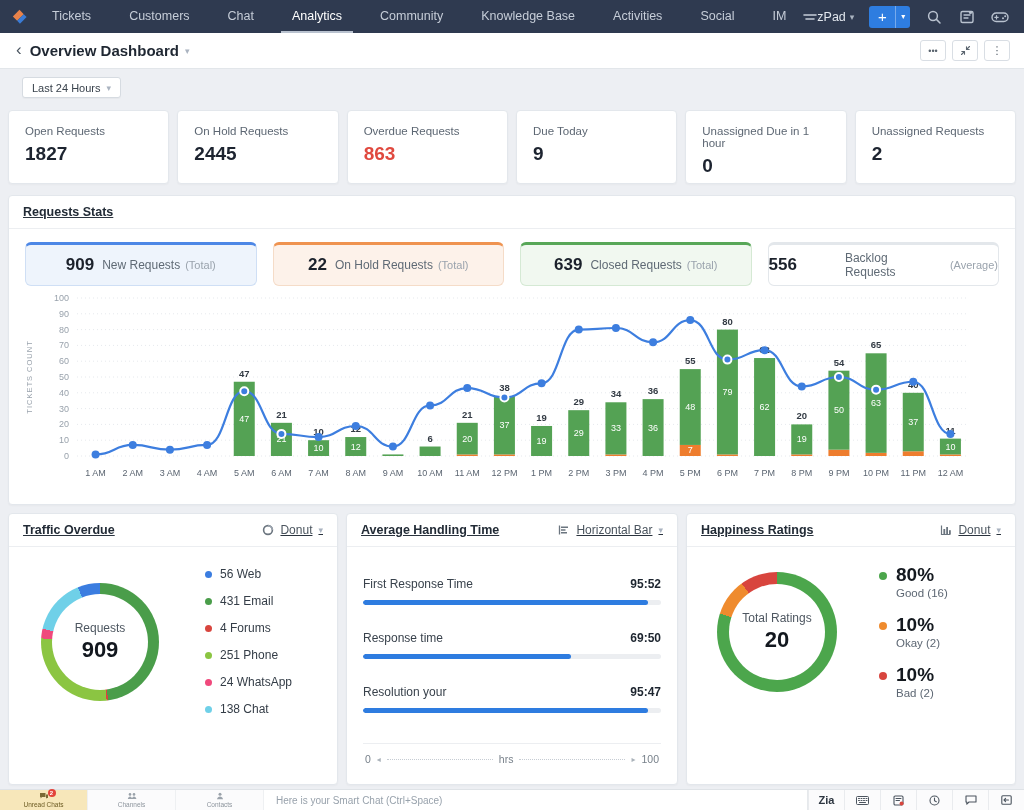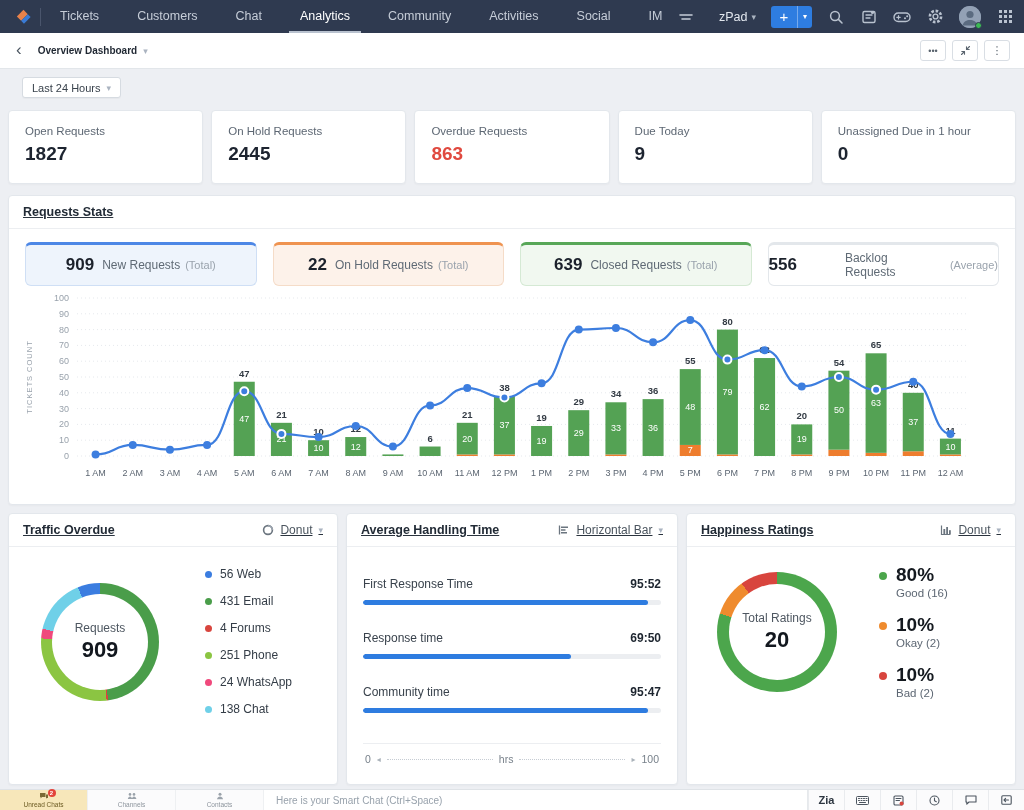--- a/index.html
+++ b/index.html
@@ -27,21 +27,21 @@
   .plus-caret .caret{color:#fff;font-size:8px;}
   .navicon{width:18px;height:18px;display:flex;align-items:center;justify-content:center;cursor:pointer;}
   .avatar{position:relative;width:22px;height:22px;border-radius:50%;background:#7d8ba0;cursor:pointer;overflow:visible;}
   .avatar .dot{position:absolute;right:-1px;bottom:-1px;width:7px;height:7px;border-radius:50%;
                background:#3cba54;border:1.5px solid #2f3a50;}
 
   
   .subheader{position:absolute;top:33px;left:0;right:0;height:36px;background:#fff;
              border-bottom:1px solid #e2e6ea;display:flex;align-items:center;padding:0 14px;}
   .back{font-size:17px;color:#4a5560;cursor:pointer;padding:0 8px 2px 2px;}
-  .page-title{font-size:10px;font-weight:700;color:#1f2732;margin-left:8px;}
+  .page-title{font-size:15px;font-weight:700;color:#1f2732;}
   .title-caret{margin-left:6px;cursor:pointer;}
   .sub-actions{margin-left:auto;display:flex;gap:6px;}
   .mini-btn{min-width:26px;height:21px;background:#fff;border:1px solid #d9dee4;border-radius:3px;
             color:#5a646e;font-size:9px;display:flex;align-items:center;justify-content:center;cursor:pointer;padding:0 5px;}
   .mini-btn.kebab{font-size:11px;}
 
   
   .chip{position:absolute;top:77px;left:22px;height:21px;background:#fff;border:1px solid #d6dbe1;
         border-radius:3px;display:flex;align-items:center;gap:6px;padding:5px 9px;font-size:11px;
         color:#39424c;cursor:pointer;box-shadow:0 1px 1px rgba(0,0,0,.03);}
@@ -137,20 +137,21 @@
         <path d="M7.5 14.5 L14.5 7.5 L17.5 10.5 L10.5 17.5 Z" fill="#3a7bd5"></path>
       </svg>
     </div>
     <div class="nav-divider"></div>
     <div class="nav-items">
         <div class="nav-item">Tickets</div>
         <div class="nav-item">Customers</div>
         <div class="nav-item">Chat</div>
         <div class="nav-item active">Analytics</div>
         <div class="nav-item">Community</div>
+        <div class="nav-item">Knowledge Base</div>
         <div class="nav-item">Activities</div>
         <div class="nav-item">Social</div>
         <div class="nav-item">IM</div>
       </div>
     <div class="nav-burger">
       <svg width="14" height="10" viewBox="0 0 14 10">
           <path d="M1 3h12M3 7h8" stroke="#c6cdd8" stroke-width="1.6" stroke-linecap="round" fill="none"></path>
         </svg>
     </div>
     <div class="nav-right">
@@ -250,20 +251,24 @@
         <div class="kpi-label">Overdue Requests</div>
         <div class="kpi-value" style="color: rgb(224, 73, 63);">863</div>
       </div>
       <div class="kpi-card">
         <div class="kpi-label">Due Today</div>
         <div class="kpi-value" style="color: rgb(29, 36, 48);">9</div>
       </div>
       <div class="kpi-card">
         <div class="kpi-label">Unassigned Due in 1 hour</div>
         <div class="kpi-value" style="color: rgb(29, 36, 48);">0</div>
+      </div>
+      <div class="kpi-card">
+        <div class="kpi-label">Unassigned Requests</div>
+        <div class="kpi-value" style="color: rgb(29, 36, 48);">2</div>
       </div>
     </div>
 
   <div class="card stats-card">
     <div class="card-h">
       <span class="card-title">Requests Stats</span>
     </div>
     <div class="pill-row">
         <div class="pill" style="background: rgb(238, 244, 252); border-color: rgb(77, 135, 230) rgb(207, 223, 245) rgb(207, 223, 245);">
           <span class="pill-value">909</span>
@@ -512,21 +517,21 @@
             <div class="h-top">
               <span class="h-label">Response time</span>
               <span class="h-value">69:50</span>
             </div>
             <div class="h-track">
               <div class="h-fill" style="width: 69.8%;"></div>
             </div>
           </div>
           <div class="h-row">
             <div class="h-top">
-              <span class="h-label">Community time</span>
+              <span class="h-label">Resolution your</span>
               <span class="h-value">95:47</span>
             </div>
             <div class="h-track">
               <div class="h-fill" style="width: 95.7%;"></div>
             </div>
           </div>
         </div>
       <div class="h-axis" style="margin:30px 16px 0;">
         <span>0</span>
         <span class="h-arrow">◂</span>

